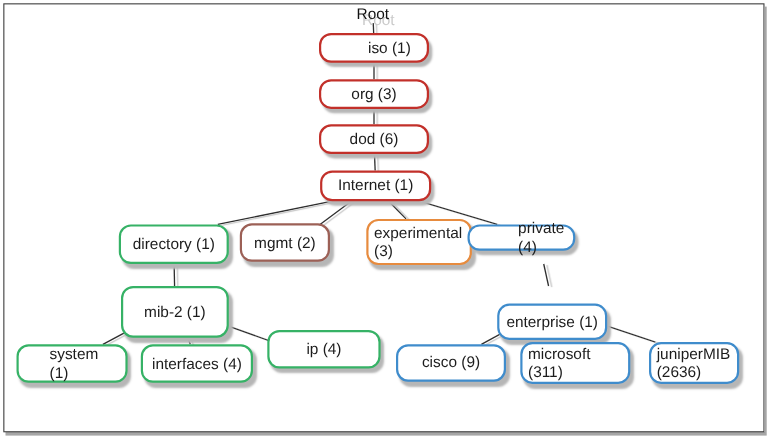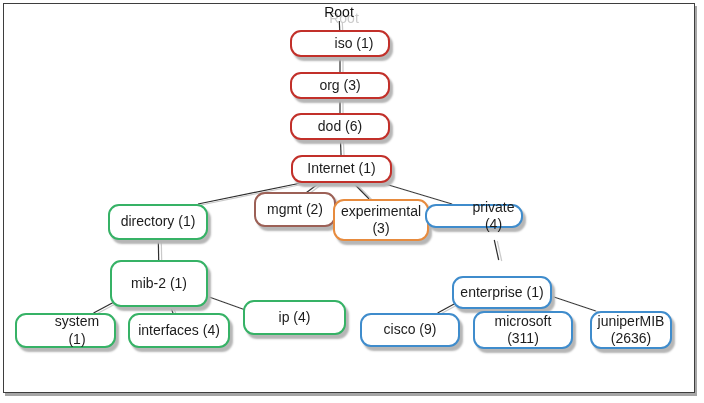--- a/index.html
+++ b/index.html
@@ -31,21 +31,21 @@
   .node {
     position: absolute;
     box-sizing: border-box;
     background: #ffffff;
     border: 2px solid #888;
     border-radius: 11px;
     box-shadow: 3px 4px 2px #b6b6b6;
     display: flex;
     align-items: center;
     justify-content: center;
-    text-align: center;
+    text-align: left;
     font-size: 14px;
     line-height: 1.25;
     color: #1c1c1c;
     padding: 0 5px;
   }
   .node .lbl { display: block; }
   .root-label {
     position: absolute;
     background: none;
     border: none;
@@ -111,21 +111,21 @@
       </div>
       <div class="node" style="left: 290px; top: 113px; width: 100px; height: 27px; border-color: rgb(194, 48, 42);">
         <span class="lbl">dod (6)</span>
       </div>
       <div class="node" style="left: 291px; top: 155px; width: 101px; height: 28px; border-color: rgb(194, 48, 42);">
         <span class="lbl">Internet (1)</span>
       </div>
       <div class="node" style="left: 108px; top: 204px; width: 100px; height: 36px; border-color: rgb(54, 178, 102);">
         <span class="lbl">directory (1)</span>
       </div>
-      <div class="node" style="left: 218px; top: 192px; width: 82px; height: 35px; border-color: rgb(156, 96, 86); margin-left: 36px;">
+      <div class="node" style="left: 218px; top: 203px; width: 82px; height: 35px; border-color: rgb(156, 96, 86);">
         <span class="lbl">mgmt (2)</span>
       </div>
       <div class="node" style="left: 333px; top: 199px; width: 96px; height: 42px; border-color: rgb(231, 139, 62);">
         <span class="lbl">experimental (3)</span>
       </div>
       <div class="node" style="left: 425px; top: 204px; width: 98px; height: 24px; border-color: rgb(63, 140, 204); padding-left: 44px;">
         <span class="lbl">private (4)</span>
       </div>
       <div class="node" style="left: 110px; top: 260px; width: 98px; height: 47px; border-color: rgb(54, 178, 102);">
         <span class="lbl">mib-2 (1)</span>

